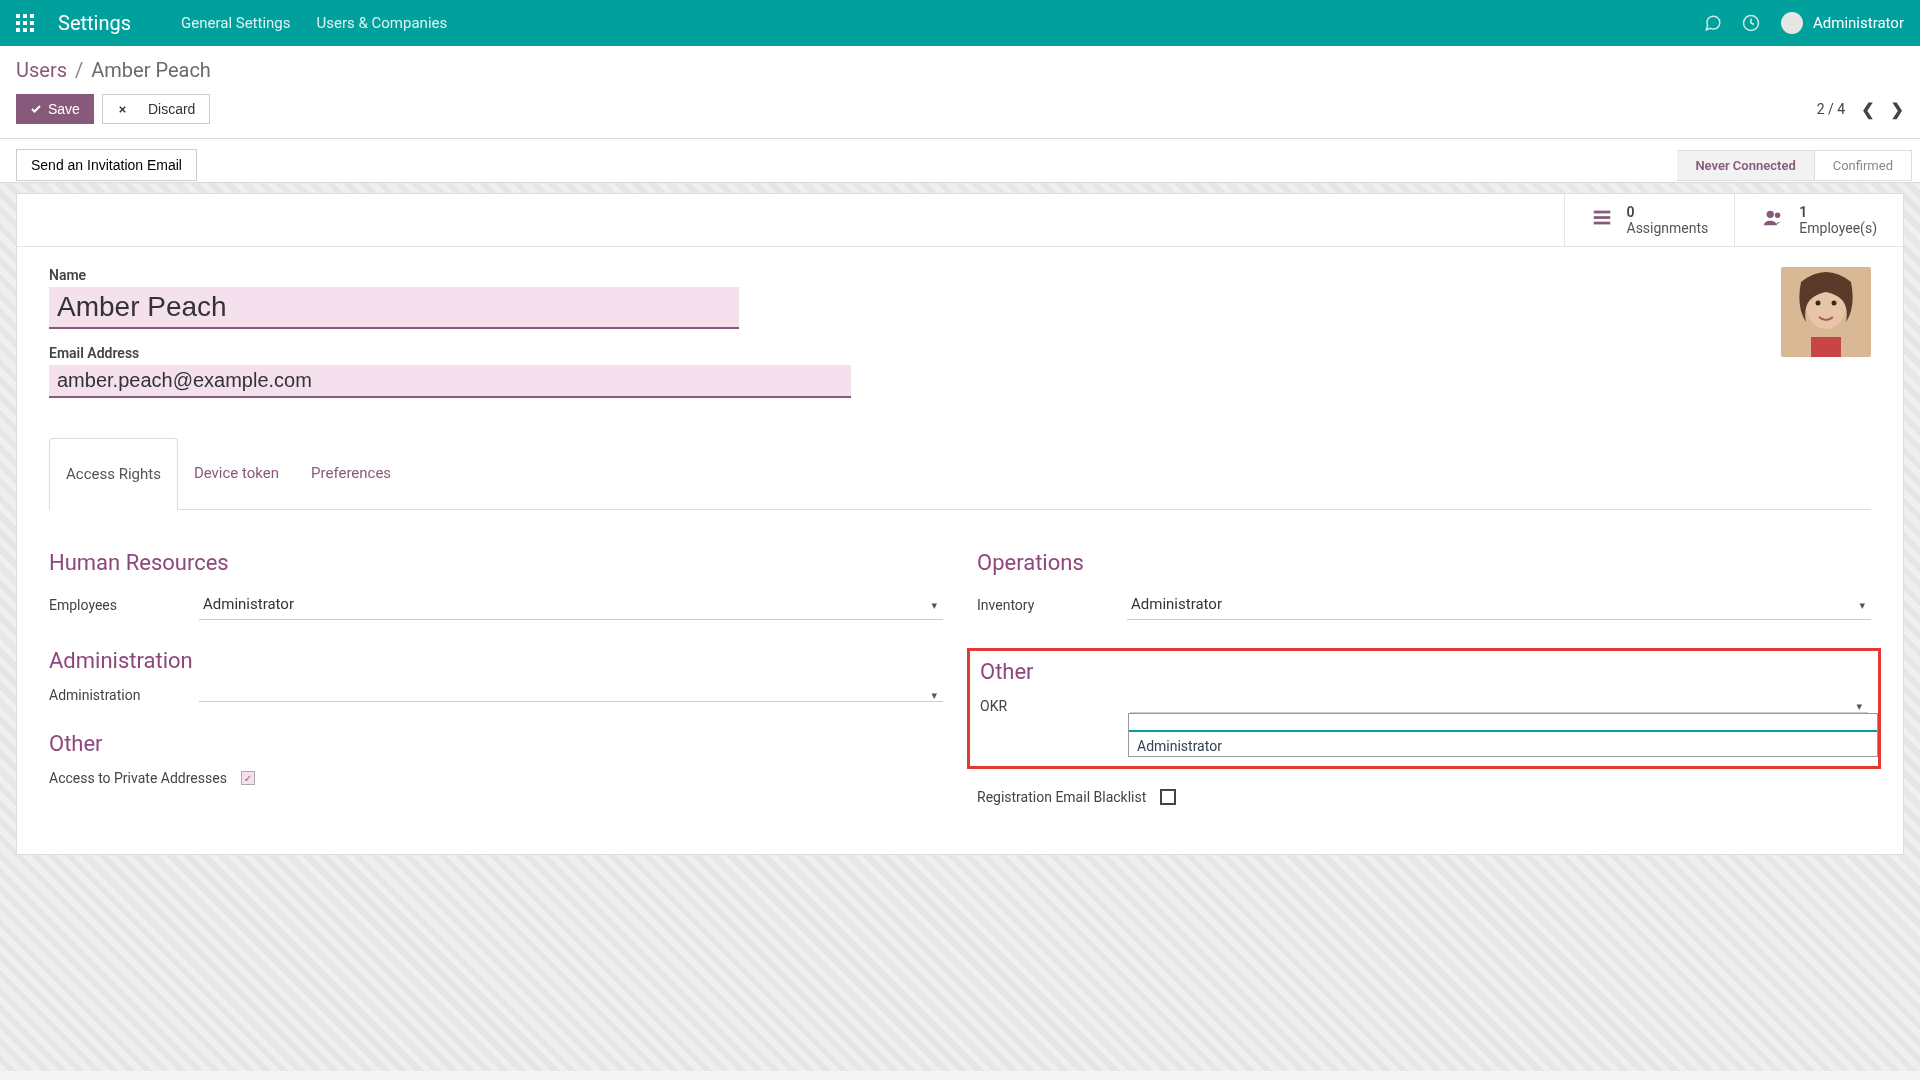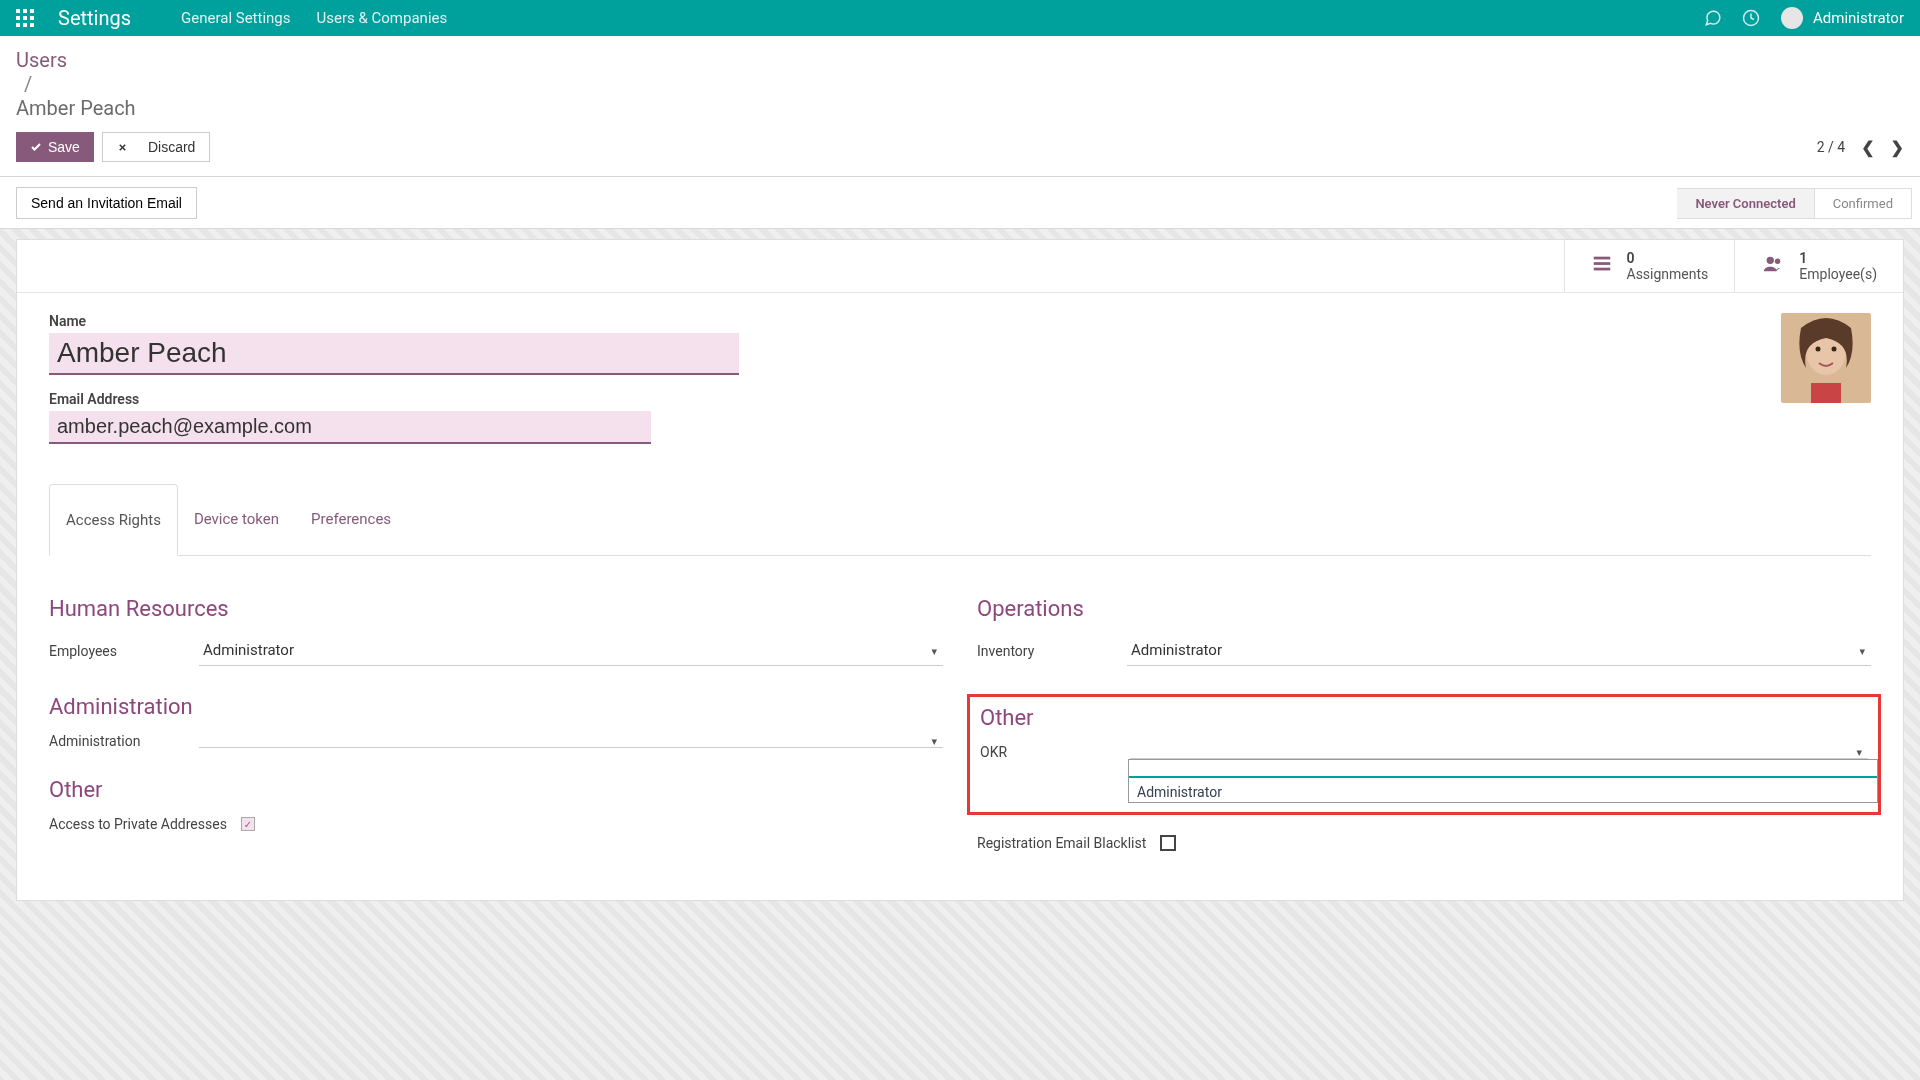--- a/index.html
+++ b/index.html
@@ -1,72 +1,72 @@
 <!DOCTYPE html>
 <html><head>
 <meta charset="utf-8">
 <style>
 * { box-sizing: border-box; margin: 0; padding: 0; }
 body { font-family: -apple-system, BlinkMacSystemFont, "Segoe UI", Roboto, Helvetica, Arial, sans-serif; font-size: 14px; color: #374151; background: #f5f5f5; }
 
 
-.navbar { background: #00a09d; height: 36px; display: flex; align-items: center; padding: 0 16px; color: #fff; }
+.navbar { background: #00a09d; height: 46px; display: flex; align-items: center; padding: 0 16px; color: #fff; }
 .apps-icon { width: 18px; height: 18px; display: grid; grid-template-columns: repeat(3,4px); grid-template-rows: repeat(3,4px); gap: 3px; cursor: pointer; }
 .apps-icon span { background: #fff; width: 4px; height: 4px; }
 .brand { font-size: 20px; font-weight: 400; margin-left: 24px; margin-right: 50px; color: #fff; }
 .nav-link { color: #e0f2f1; margin-right: 26px; cursor: pointer; font-size: 15px; }
 .nav-spacer { flex: 1; }
 .nav-icon { width: 24px; height: 24px; margin-left: 14px; display: flex; align-items: center; justify-content: center; cursor: pointer; }
 .avatar-circle { width: 22px; height: 22px; border-radius: 50%; background: #e6e6e6; margin-left: 18px; margin-right: 10px; }
 .username { font-size: 15px; }
 
 
-.breadcrumb-bar { background: #fff; padding: 12px 16px 6px; display: flex; align-items: flex-start; flex-direction: column; }
+.breadcrumb-bar { background: #fff; padding: 12px 16px 6px; display: flex; align-items: center; }
 .bc-link { color: #875a7b; font-size: 20px; cursor: pointer; }
 .bc-sep { color: #888; font-size: 20px; margin: 0 8px; }
 .bc-current { color: #6b6b6b; font-size: 20px; }
 
 
 .action-bar { background: #fff; padding: 6px 16px 14px; display: flex; align-items: center; border-bottom: 1px solid #d8d8d8; position: relative; }
 .btn-save { background: #875a7b; color: #ffffff; border: none; padding: 7px 14px; font-size: 14px; cursor: pointer; display: flex; align-items: center; gap: 6px; }
 .btn-discard { background: #fff; color: #333; border: 1px solid #ccc; padding: 6px 14px; font-size: 14px; cursor: pointer; margin-left: 8px; display: flex; align-items: center; gap: 20px; }
 .pager { margin-left: auto; display: flex; align-items: center; gap: 16px; color: #444; }
 .pager-text { font-size: 14px; }
 .pager-arrow { cursor: pointer; font-size: 16px; font-weight: bold; }
 
 
 .page-body {
   background: repeating-linear-gradient(45deg, #efefef, #efefef 6px, #e6e6e6 6px, #e6e6e6 12px);
   padding: 0;
   min-height: calc(100vh - 46px - 52px - 50px);
 }
 
 
-.statusbar-row { background: #fff; border-bottom: 1px solid #d8d8d8; padding: 10px 8px 9px 16px; display: flex; align-items: center; margin: 0 0 0 0; }
+.statusbar-row { background: #fff; border-bottom: 1px solid #d8d8d8; padding: 10px 8px 1px 16px; display: flex; align-items: center; margin: 0 0 0 0; }
 .send-btn { background: #fff; border: 1px solid #ccc; padding: 7px 14px; font-size: 14px; cursor: pointer; }
 .status-steps { margin-left: auto; display: flex; align-items: center; height: 30px; }
 .status-step { position: relative; padding: 7px 18px; font-size: 13px; border: 1px solid #ddd; border-left: none; color: #888; }
 .status-step.active { color: #875a7b; font-weight: 600; background: #f2f2f2; }
 
 
 .sheet { background: #fff; margin: 10px 16px; border: 1px solid #ddd; min-height: 600px; padding-bottom: 40px; }
 .stat-buttons { display: flex; justify-content: flex-end; border-bottom: 1px solid #e5e5e5; }
 .stat-btn { display: flex; align-items: center; gap: 14px; padding: 10px 26px; border-left: 1px solid #e5e5e5; cursor: pointer; }
 .stat-icon { color: #875a7b; font-size: 22px; }
 .stat-text { display: flex; flex-direction: column; }
 .stat-num { font-weight: 600; color: #444; }
 .stat-label { color: #555; font-size: 14px; }
 
 .sheet-inner { padding: 20px 32px 0; position: relative; }
 .avatar-box { position: absolute; right: 32px; top: 20px; width: 90px; height: 90px; border-radius: 2px; overflow: hidden; }
 .avatar-box svg { width: 100%; height: 100%; }
 
 .field-label { font-weight: 600; color: #444; font-size: 14px; margin-bottom: 4px; }
 .big-input { width: 690px; background: #f5e1ee; border: none; border-bottom: 2px solid #875a7b; font-size: 28px; padding: 4px 8px; color: #333; margin-bottom: 16px; }
-.med-input { width: 602px; background: #f5e1ee; border: none; border-bottom: 2px solid #875a7b; font-size: 20px; padding: 4px 8px; color: #333; margin-bottom: 20px; }
+.med-input { width: 802px; background: #f5e1ee; border: none; border-bottom: 2px solid #875a7b; font-size: 20px; padding: 4px 8px; color: #333; margin-bottom: 20px; }
 
 
 .tabs { display: flex; border-bottom: 1px solid #ddd; margin-top: 20px; }
 .tab { padding: 26px 16px; cursor: pointer; color: #875a7b; font-size: 15px; }
 .tab.active { color: #555; border: 1px solid #ddd; border-bottom: 1px solid #fff; margin-bottom: -1px; background: #fff; border-radius: 4px 4px 0 0; }
 
 
 .tab-content { padding: 40px 0 0; display: grid; grid-template-columns: 1fr 1fr; gap: 10px 34px; }
 .section-title { color: #8e477d; font-size: 22px; font-weight: 400; margin-bottom: 14px; }
 .group-row { display: flex; align-items: center; margin-bottom: 16px; }

